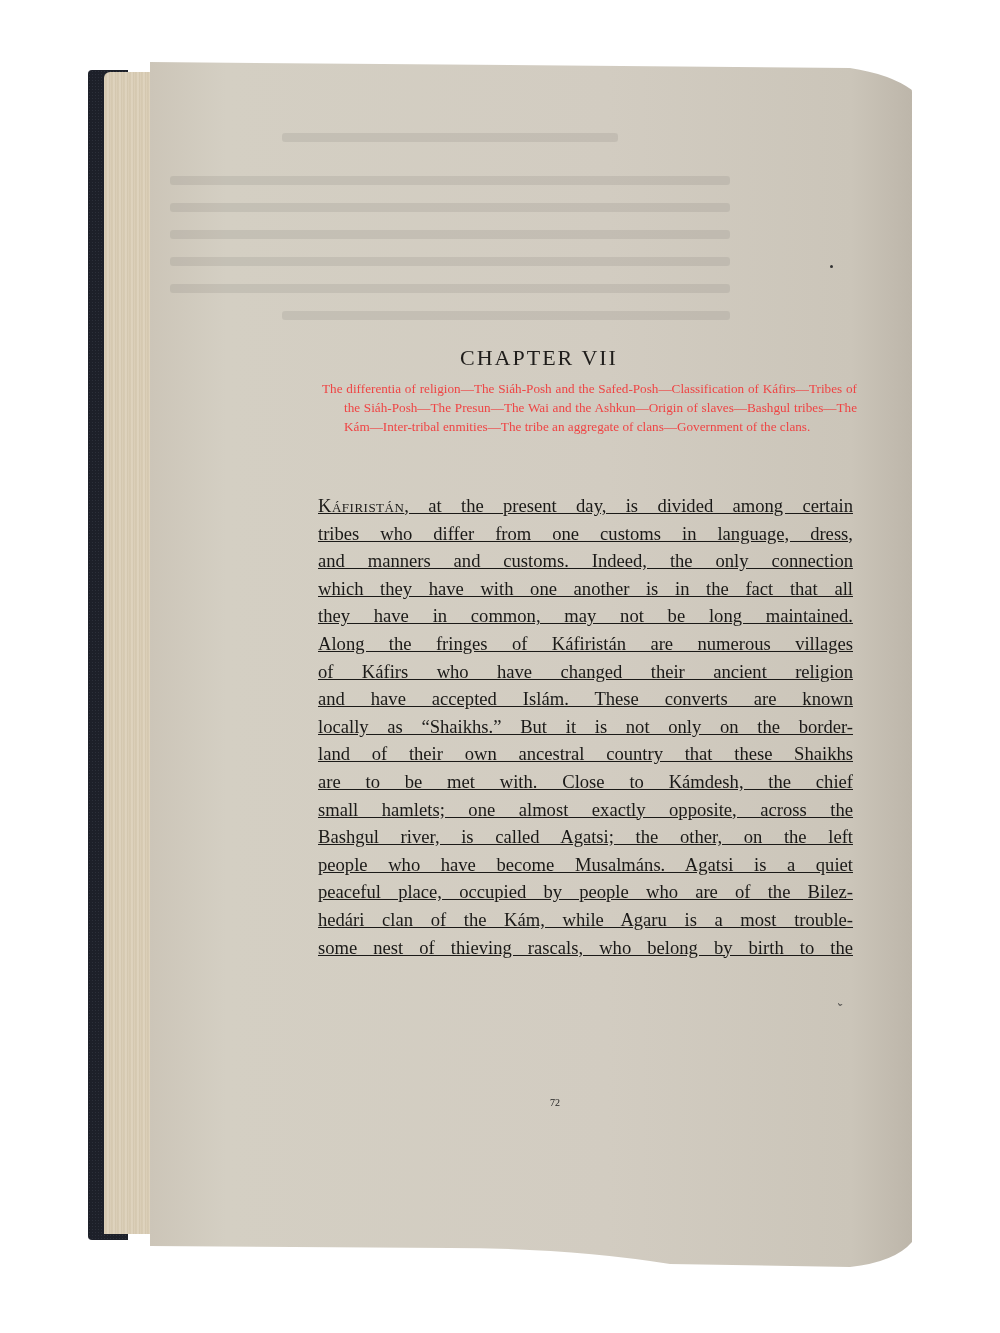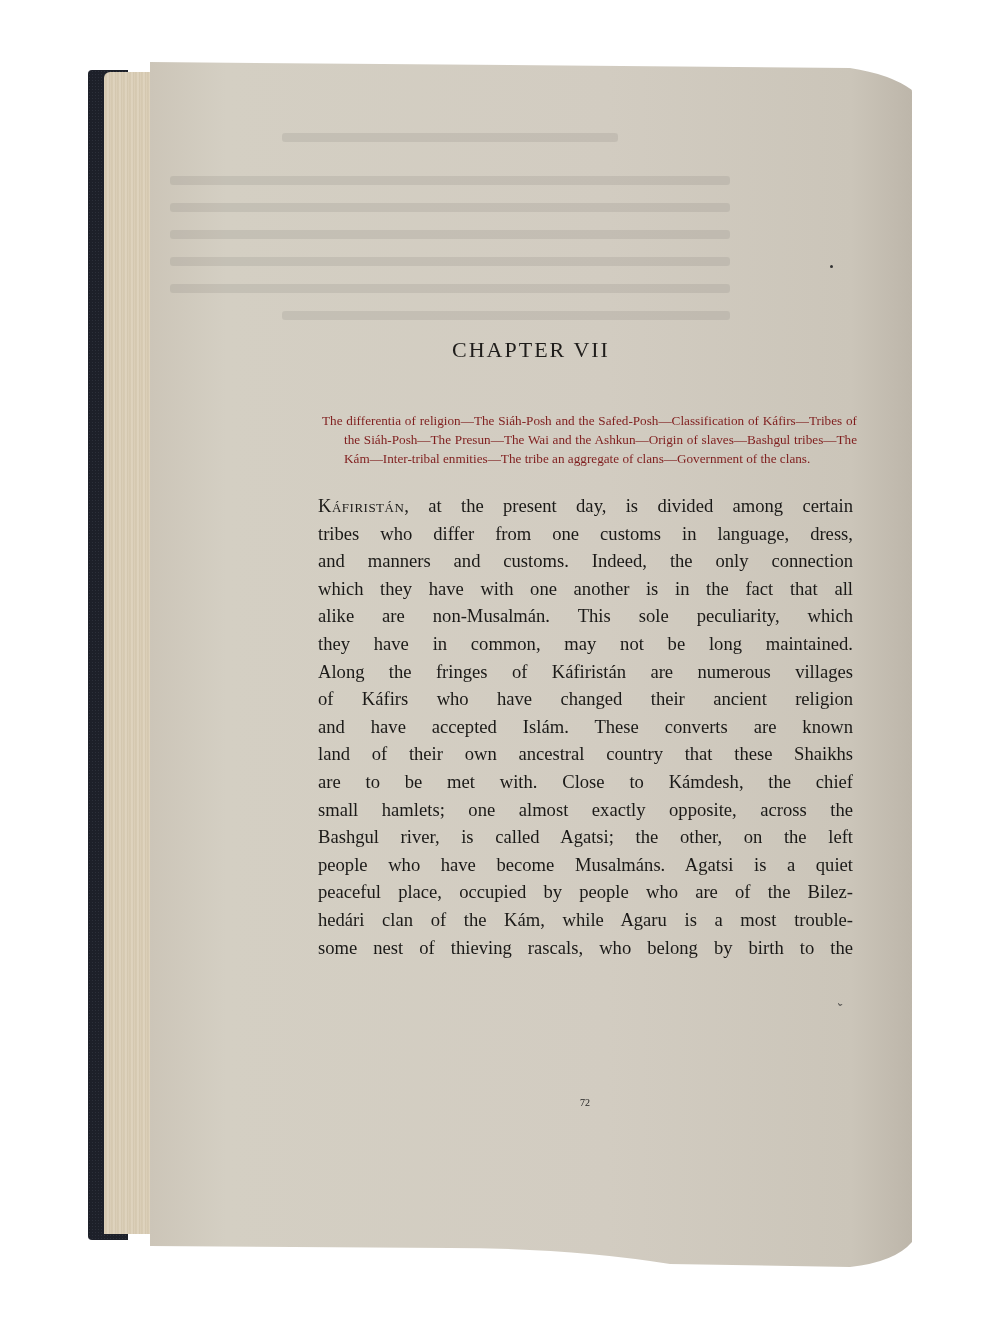--- a/index.html
+++ b/index.html
@@ -25,36 +25,36 @@
     clip-path: path('M0 0 L700 6 Q740 12 762 28 L762 1180 Q745 1200 700 1205 L520 1202 Q420 1186 300 1186 L0 1184 Z');
   }
   .ghost {
     position:absolute; left:170px; top:115px; width:560px;
     transform: scaleX(-1); opacity:0.09; pointer-events:none;
   }
   .ghost div { height:9px; background:#333; margin:18px 0; border-radius:3px; }
   .ghost .hdr { width:60%; margin-left:20%; margin-bottom:34px; }
   .chapter-title {
     position:absolute; left:150px; top:337px; width:762px; text-align:center;
-    font-size:22px; letter-spacing:2px; color:#1f1d1b; margin:0; font-weight:normal;
+    font-size:22px; letter-spacing:2px; color:#1f1d1b; margin:8px; font-weight:normal;
   }
   .synopsis {
-    position:absolute; left:322px; top:398px; width:535px;
-    font-size:13.2px; line-height:19px; color:#7f1d1d; text-align:justify;
+    position:absolute; left:322px; top:366px; width:535px;
+    font-size:13.2px; line-height:19px; color:#ef4444; text-align:justify;
     text-indent:-22px; padding-left:22px; box-sizing:border-box;
   }
   .body-text {
     position:absolute; left:318px; top:492px; width:535px;
     font-size:18.6px; line-height:27.6px; color:#1b1a18;
   }
-  .body-text .line { display:block; text-align:justify; text-align-last:justify; white-space:nowrap; }
+  .body-text .line { display:block; text-align:justify; text-align-last:justify; white-space:nowrap;text-decoration:underline; }
   .body-text .line.last { text-align-last:justify; }
   .sc { font-variant:small-caps; letter-spacing:0.5px; }
   .page-number {
-    position:absolute; left:580px; top:1097px; font-size:10px; color:#222;
+    position:absolute; left:550px; top:1097px; font-size:10px; color:#222;
   }
   .speck { position:absolute; width:3px; height:3px; background:#333; border-radius:50%; }
   .mark { position:absolute; left:836px; top:1001px; font-size:14px; color:#333; transform:rotate(20deg); }
 </style>
 </head>
 <body>
 
 <div class="cover"></div>
 <div class="page-edges"></div>
 <div class="page"></div>
@@ -74,25 +74,25 @@
 
 <h1 class="chapter-title">CHAPTER VII</h1>
 
 <p class="synopsis">The differentia of religion—The Siáh-Posh and the Safed-Posh—Classification of Káfirs—Tribes of the Siáh-Posh—The Presun—The Wai and the Ashkun—Origin of slaves—Bashgul tribes—The Kám—Inter-tribal enmities—The tribe an aggregate of clans—Government of the clans.</p>
 
 <div class="body-text">
   <span class="line"><span class="sc">Káfiristán</span><span>, at the present day, is divided among certain</span></span>
   <span class="line">tribes who differ from one customs in language, dress,</span>
   <span class="line">and manners and customs.  Indeed, the only connection</span>
   <span class="line">which they have with one another is in the fact that all</span>
-  <span class="line">alike are non-Musalmán.  This sole peculiarity, which</span>
   <span class="line">they have in common, may not be long maintained.</span>
   <span class="line">Along the fringes of Káfiristán are numerous villages</span>
   <span class="line">of Káfirs who have changed their ancient religion</span>
   <span class="line">and have accepted Islám.  These converts are known</span>
+  <span class="line">locally as “Shaikhs.”  But it is not only on the border-</span>
   <span class="line">land of their own ancestral country that these Shaikhs</span>
   <span class="line">are to be met with.  Close to Kámdesh, the chief</span>
   <span class="line">small hamlets; one almost exactly opposite, across the</span>
   <span class="line">Bashgul river, is called Agatsi; the other, on the left</span>
   <span class="line">people who have become Musalmáns.  Agatsi is a quiet</span>
   <span class="line">peaceful place, occupied by people who are of the Bilez-</span>
   <span class="line">hedári clan of the Kám, while Agaru is a most trouble-</span>
   <span class="line">some nest of thieving rascals, who belong by birth to the</span>
 </div>
 

